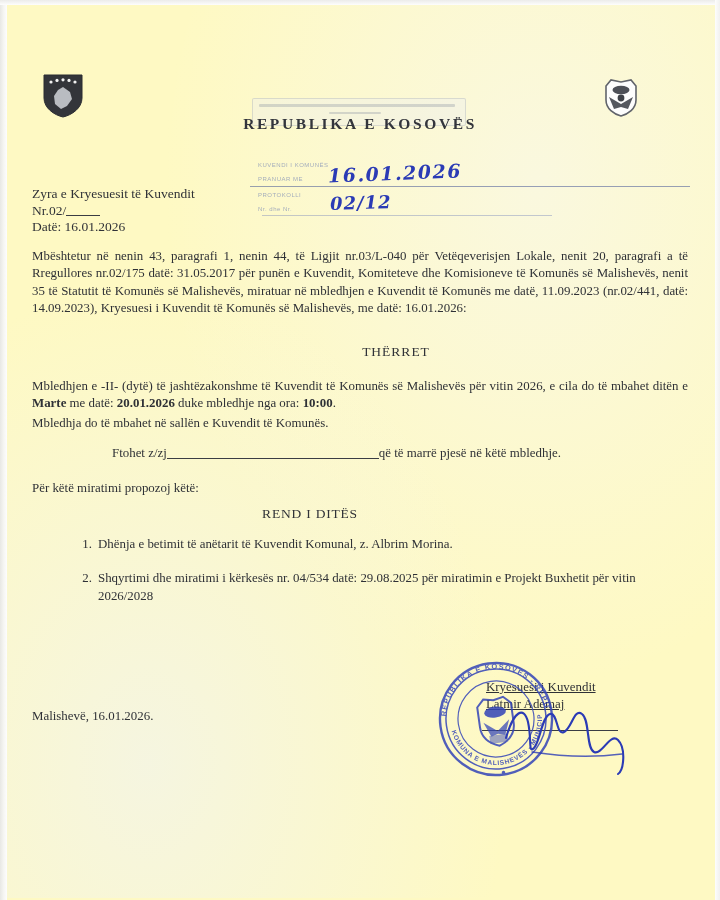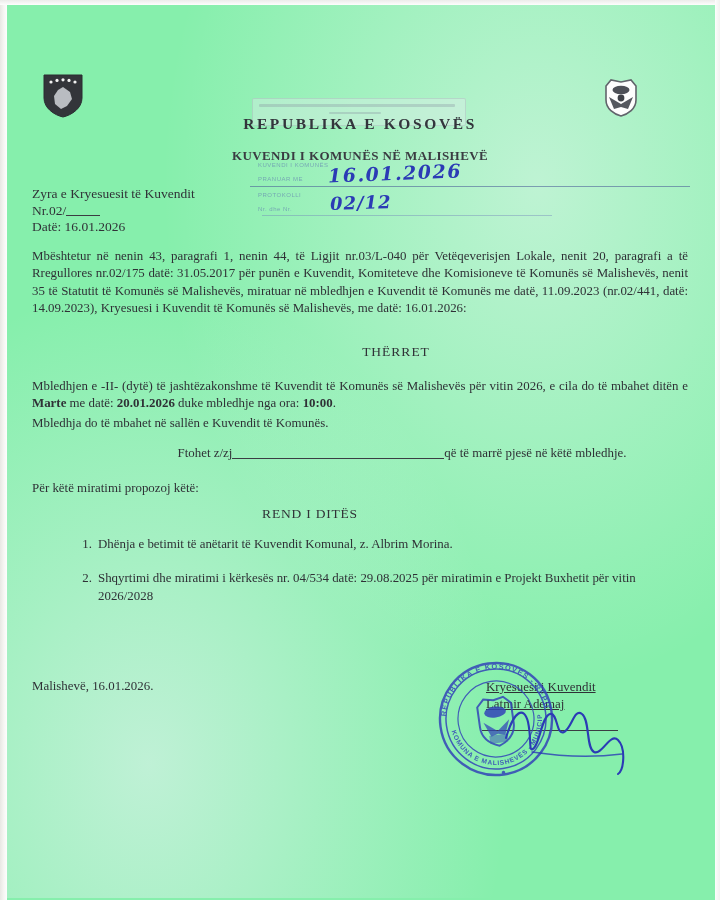--- a/index.html
+++ b/index.html
@@ -4,21 +4,21 @@
 <style>
   html, body {
     margin: 0;
     padding: 0;
     background: #ffffff;
   }
   #page {
     position: relative;
     width: 720px;
     height: 900px;
-    background: #86efac;
+    background: #fef9c3;
     overflow: hidden;
     font-family: "Liberation Serif", "DejaVu Serif", serif;
     color: #2b2b2f;
   }
   
   .scan-edge-left {
     position: absolute;
     left: 0; top: 0;
     width: 7px; height: 900px;
     background: linear-gradient(to right, #e8e8e4 0%, #f6f6f3 55%, #fdfdfd 100%);
@@ -195,21 +195,20 @@
   #para-hall     { top: 415px; }
   .b { font-weight: bold; }
 
   .ftohet-line {
     position: absolute;
     left: 112px; top: 446px;
     width: 580px;
     font-size: 12.9px;
     color: #2f3136;
     white-space: nowrap;
-    text-align: center;
   }
   .fill-rule {
     display: inline-block;
     width: 212px;
     border-bottom: 1px solid #3b3d43;
     height: 12px;
     vertical-align: -2px;
   }
 
   #para-propose { top: 480px; }
@@ -243,21 +242,21 @@
   .agenda-list li .num {
     position: absolute;
     left: 0; top: 0;
     width: 20px;
     text-align: right;
   }
 
   
   .place-date {
     position: absolute;
-    left: 32px; top: 679px;
+    left: 32px; top: 709px;
     font-size: 12.9px;
     color: #2f3136;
   }
   .sign-block {
     position: absolute;
     left: 486px; top: 679px;
     font-size: 12.9px;
     line-height: 17px;
     color: #2f3136;
     text-align: left;
@@ -318,21 +317,20 @@
     </svg>
   </div>
 
   <div class="ghost-stamp">
     <div class="gline g1"></div>
     <div class="gline g2"></div>
   </div>
 
   <div class="republic-title">REPUBLIKA E KOSOVËS</div>
 
-  <div class="assembly-title">KUVENDI I KOMUNËS NË MALISHEVË</div>
 
   <div class="mail-stamp">
     <div class="lbl lbl-1">KUVENDI I KOMUNËS</div>
     <div class="lbl lbl-2">PRANUAR ME</div>
     <div class="lbl lbl-3">PROTOKOLLI</div>
     <div class="lbl lbl-4">Nr. dhe Nr.</div>
     <div class="hand hand-date">16.01.2026</div>
     <div class="hand hand-no">02/12</div>
   </div>
   <div class="stamp-rule-1"></div>

